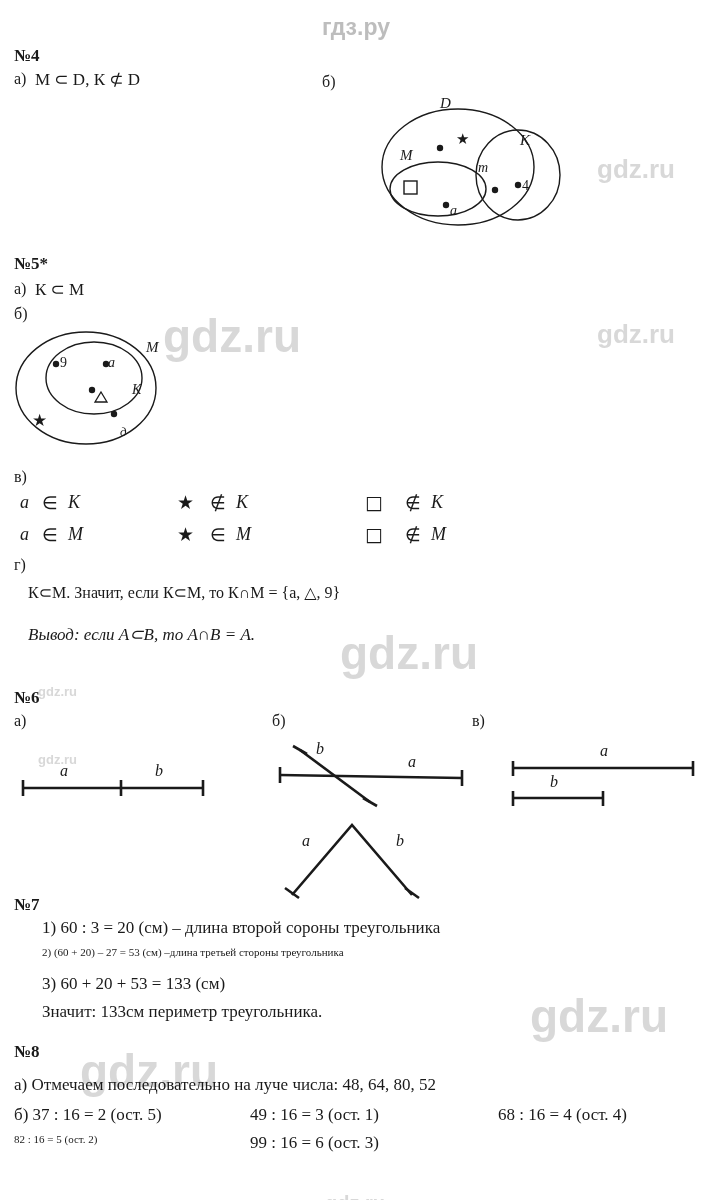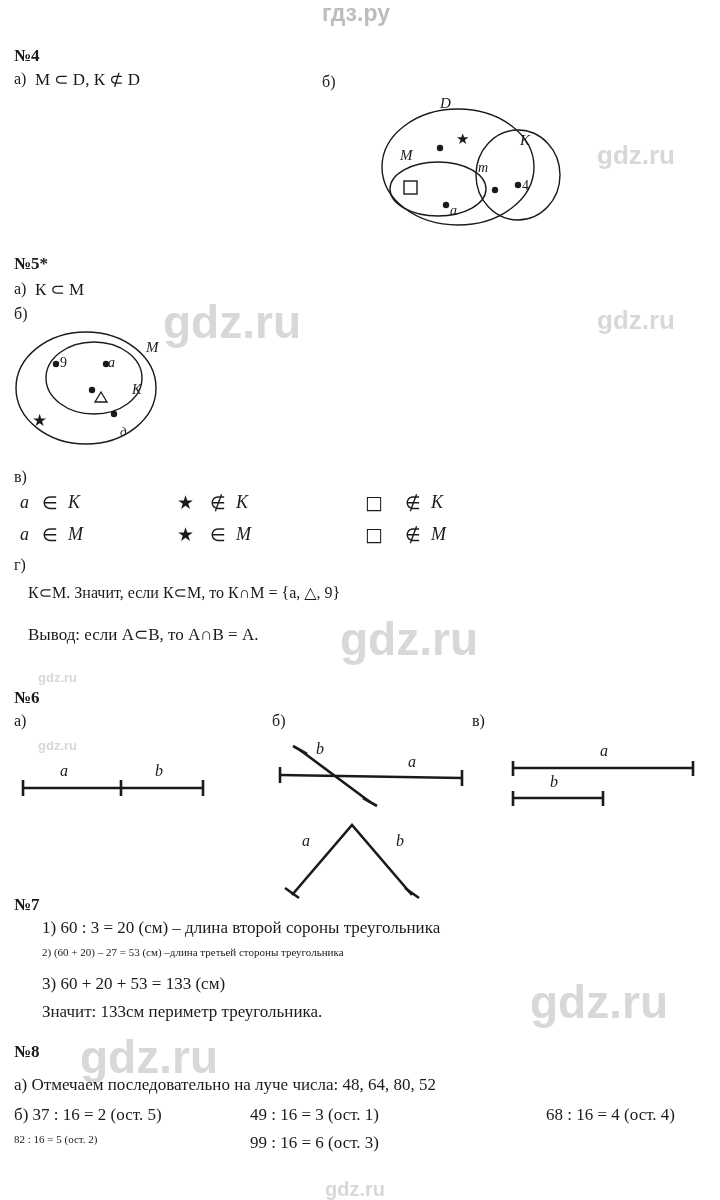--- a/index.html
+++ b/index.html
@@ -15,20 +15,21 @@
     color: #1a1a1a;
     overflow: hidden;
   }
   .wm {
     position: absolute;
     font-family: "Liberation Sans", sans-serif;
     font-weight: bold;
     color: #d8d8d8;
     user-select: none;
     white-space: nowrap;
+    margin-top: 14px;
   }
   .wm-top {
     color: #bdbdbd;
   }
   .task-num {
     position: absolute;
     font-family: "Liberation Serif", serif;
     font-weight: bold;
     font-size: 17px;
   }
@@ -149,21 +150,21 @@
     <span class="txt ital" style="left:216px; top:0px; font-size:18px;">М</span>
 
     <span class="txt" style="left:345px; top:-1px; font-size:19px; font-family:'DejaVu Sans',sans-serif;">□</span>
     <span class="txt" style="left:385px; top:0px; font-size:18px;">∉</span>
     <span class="txt ital" style="left:411px; top:0px; font-size:18px;">М</span>
   </div>
 </div>
 
 <div class="lbl" style="left:14px; top:556px;">г)</div>
 <div class="txt" style="left:28px; top:583px; font-size:16px;">К⊂М. Значит, если К⊂М, то К∩М = {a, △, 9}</div>
-<div class="txt" style="left:28px; top:624px; font-size:17px;">Вывод: если А⊂В, то А∩В = А.</div>
+<div class="txt" style="left:28px; top:624px; font-size:17px;font-style:italic;">Вывод: если А⊂В, то А∩В = А.</div>
 
 <div class="task-num" style="left:14px; top:688px;">№6</div>
 
 <div class="lbl" style="left:14px; top:712px;">а)</div>
 <div class="lbl" style="left:272px; top:712px;">б)</div>
 <div class="lbl" style="left:472px; top:712px;">в)</div>
 
 <svg style="left:18px; top:778px;" width="195" height="20" viewBox="0 0 195 20">
   <line x1="5" y1="10" x2="185" y2="10" stroke="#1a1a1a" stroke-width="2.6"></line>
   <line x1="5" y1="2" x2="5" y2="18" stroke="#1a1a1a" stroke-width="2.6"></line>
@@ -203,15 +204,15 @@
 <div class="task-num" style="left:14px; top:895px;">№7</div>
 <div class="txt" style="left:42px; top:918px; font-size:17px;">1) 60 : 3 = 20 (см) – длина второй сороны треугольника</div>
 <div class="txt" style="left:42px; top:946px; font-size:11px;">2) (60 + 20) – 27 = 53 (см) –длина третьей стороны треугольника</div>
 <div class="txt" style="left:42px; top:974px; font-size:17px;">3) 60 + 20 + 53 = 133 (см)</div>
 <div class="txt" style="left:42px; top:1002px; font-size:17px;">Значит: 133см периметр треугольника.</div>
 
 <div class="task-num" style="left:14px; top:1042px;">№8</div>
 <div class="txt" style="left:14px; top:1075px; font-size:17px;">а) Отмечаем последовательно на луче числа: 48, 64, 80, 52</div>
 <div class="txt" style="left:14px; top:1105px; font-size:17px;">б) 37 : 16 = 2 (ост. 5)</div>
 <div class="txt" style="left:250px; top:1105px; font-size:17px;">49 : 16 = 3 (ост. 1)</div>
-<div class="txt" style="left:498px; top:1105px; font-size:17px;margin-left:48px;">68 : 16 = 4 (ост. 4)</div>
+<div class="txt" style="left:498px; top:1105px; font-size:17px;">68 : 16 = 4 (ост. 4)</div>
 <div class="txt" style="left:14px; top:1133px; font-size:11px;">82 : 16 = 5 (ост. 2)</div>
 <div class="txt" style="left:250px; top:1133px; font-size:17px;">99 : 16 = 6 (ост. 3)</div>
 
 </body></html>

